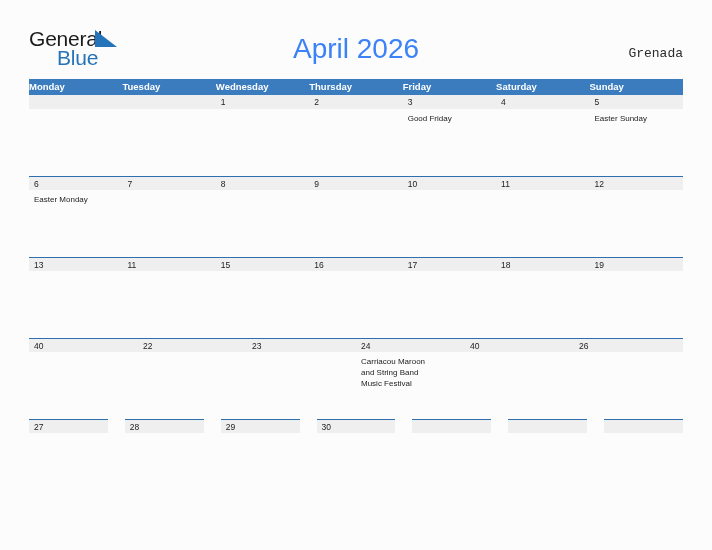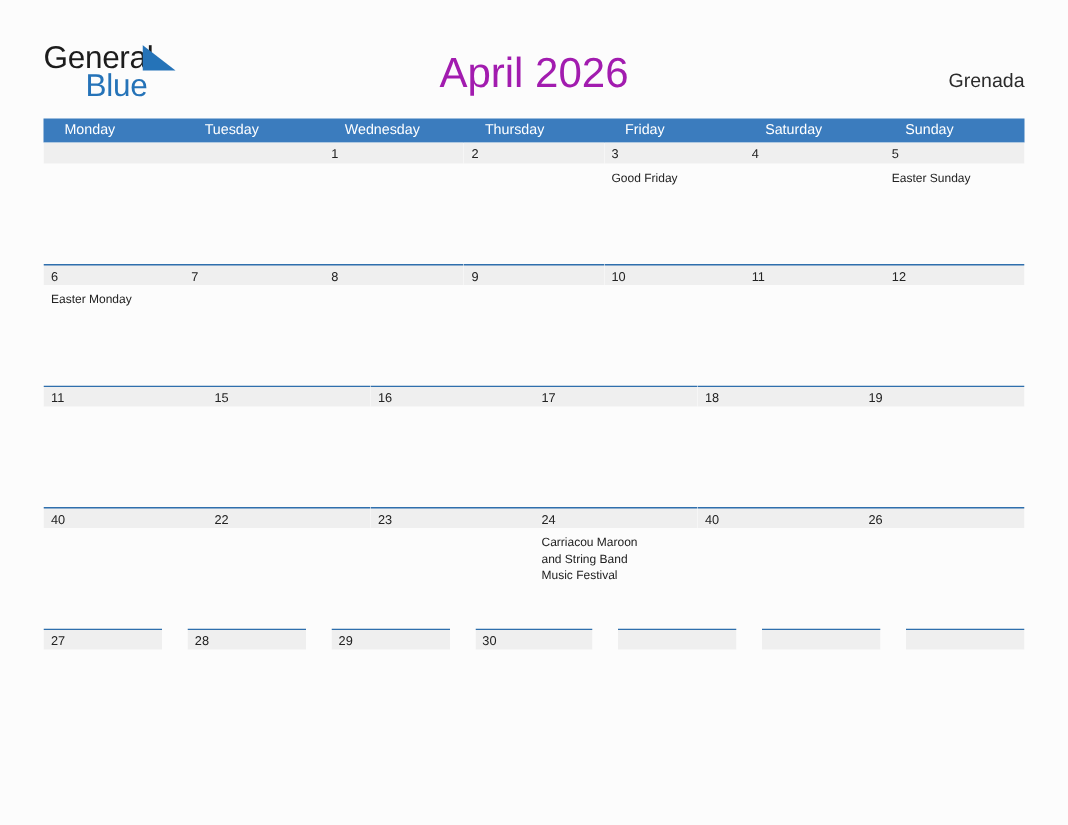--- a/index.html
+++ b/index.html
@@ -60,58 +60,59 @@
     height: 20px;
   }
 
   #month-title {
     position: absolute;
     left: 0;
     top: 33px;
     width: 712px;
     text-align: center;
     font-size: 28px;
-    color: #a21caf;
+    color: #3b82f6;
     font-weight: normal;
     letter-spacing: 0px;
     font-family: "Liberation Sans", sans-serif;
   }
 
   #country-label {
     position: absolute;
     right: 29px;
     top: 46px;
     font-size: 13px;
     color: #2b2b2b;
-    font-family: Liberation Sans, sans-serif;
+    font-family: Liberation Mono, monospace;
   }
 
   
   #calendar {
     position: absolute;
     left: 29px;
     top: 79px;
     width: 654px;
   }
 
   #weekday-header {
     display: flex;
     width: 654px;
     height: 16px;
     background: #3b7cbe;
   }
   .weekday-cell {
     flex: 1 1 0;
     font-size: 9.5px;
     color: #ffffff;
-    padding-left: 14px;
+    padding-left: 0;
     line-height: 16px;
     white-space: nowrap;
     overflow: hidden;
     font-family: "Liberation Sans", sans-serif;
+    font-weight: bold;
   }
 
   .week-row {
     display: flex;
     width: 654px;
     position: relative;
   }
   .week-row.h-first { height: 81px; }
   .week-row.h-std   { height: 81px; }
   .week-row.h-last  { height: 60px; gap: 17px; }
@@ -264,20 +265,25 @@
           </div>
           <div class="day-cell">
             <div class="date-band">
               <span class="date-num">12</span>
             </div>
           </div>
         </div>
         <div class="week-row h-std">
           <div class="day-cell">
             <div class="date-band">
+              <span class="date-num">13</span>
+            </div>
+          </div>
+          <div class="day-cell">
+            <div class="date-band">
               <span class="date-num">11</span>
             </div>
           </div>
           <div class="day-cell">
             <div class="date-band">
               <span class="date-num">15</span>
             </div>
           </div>
           <div class="day-cell">
             <div class="date-band">

